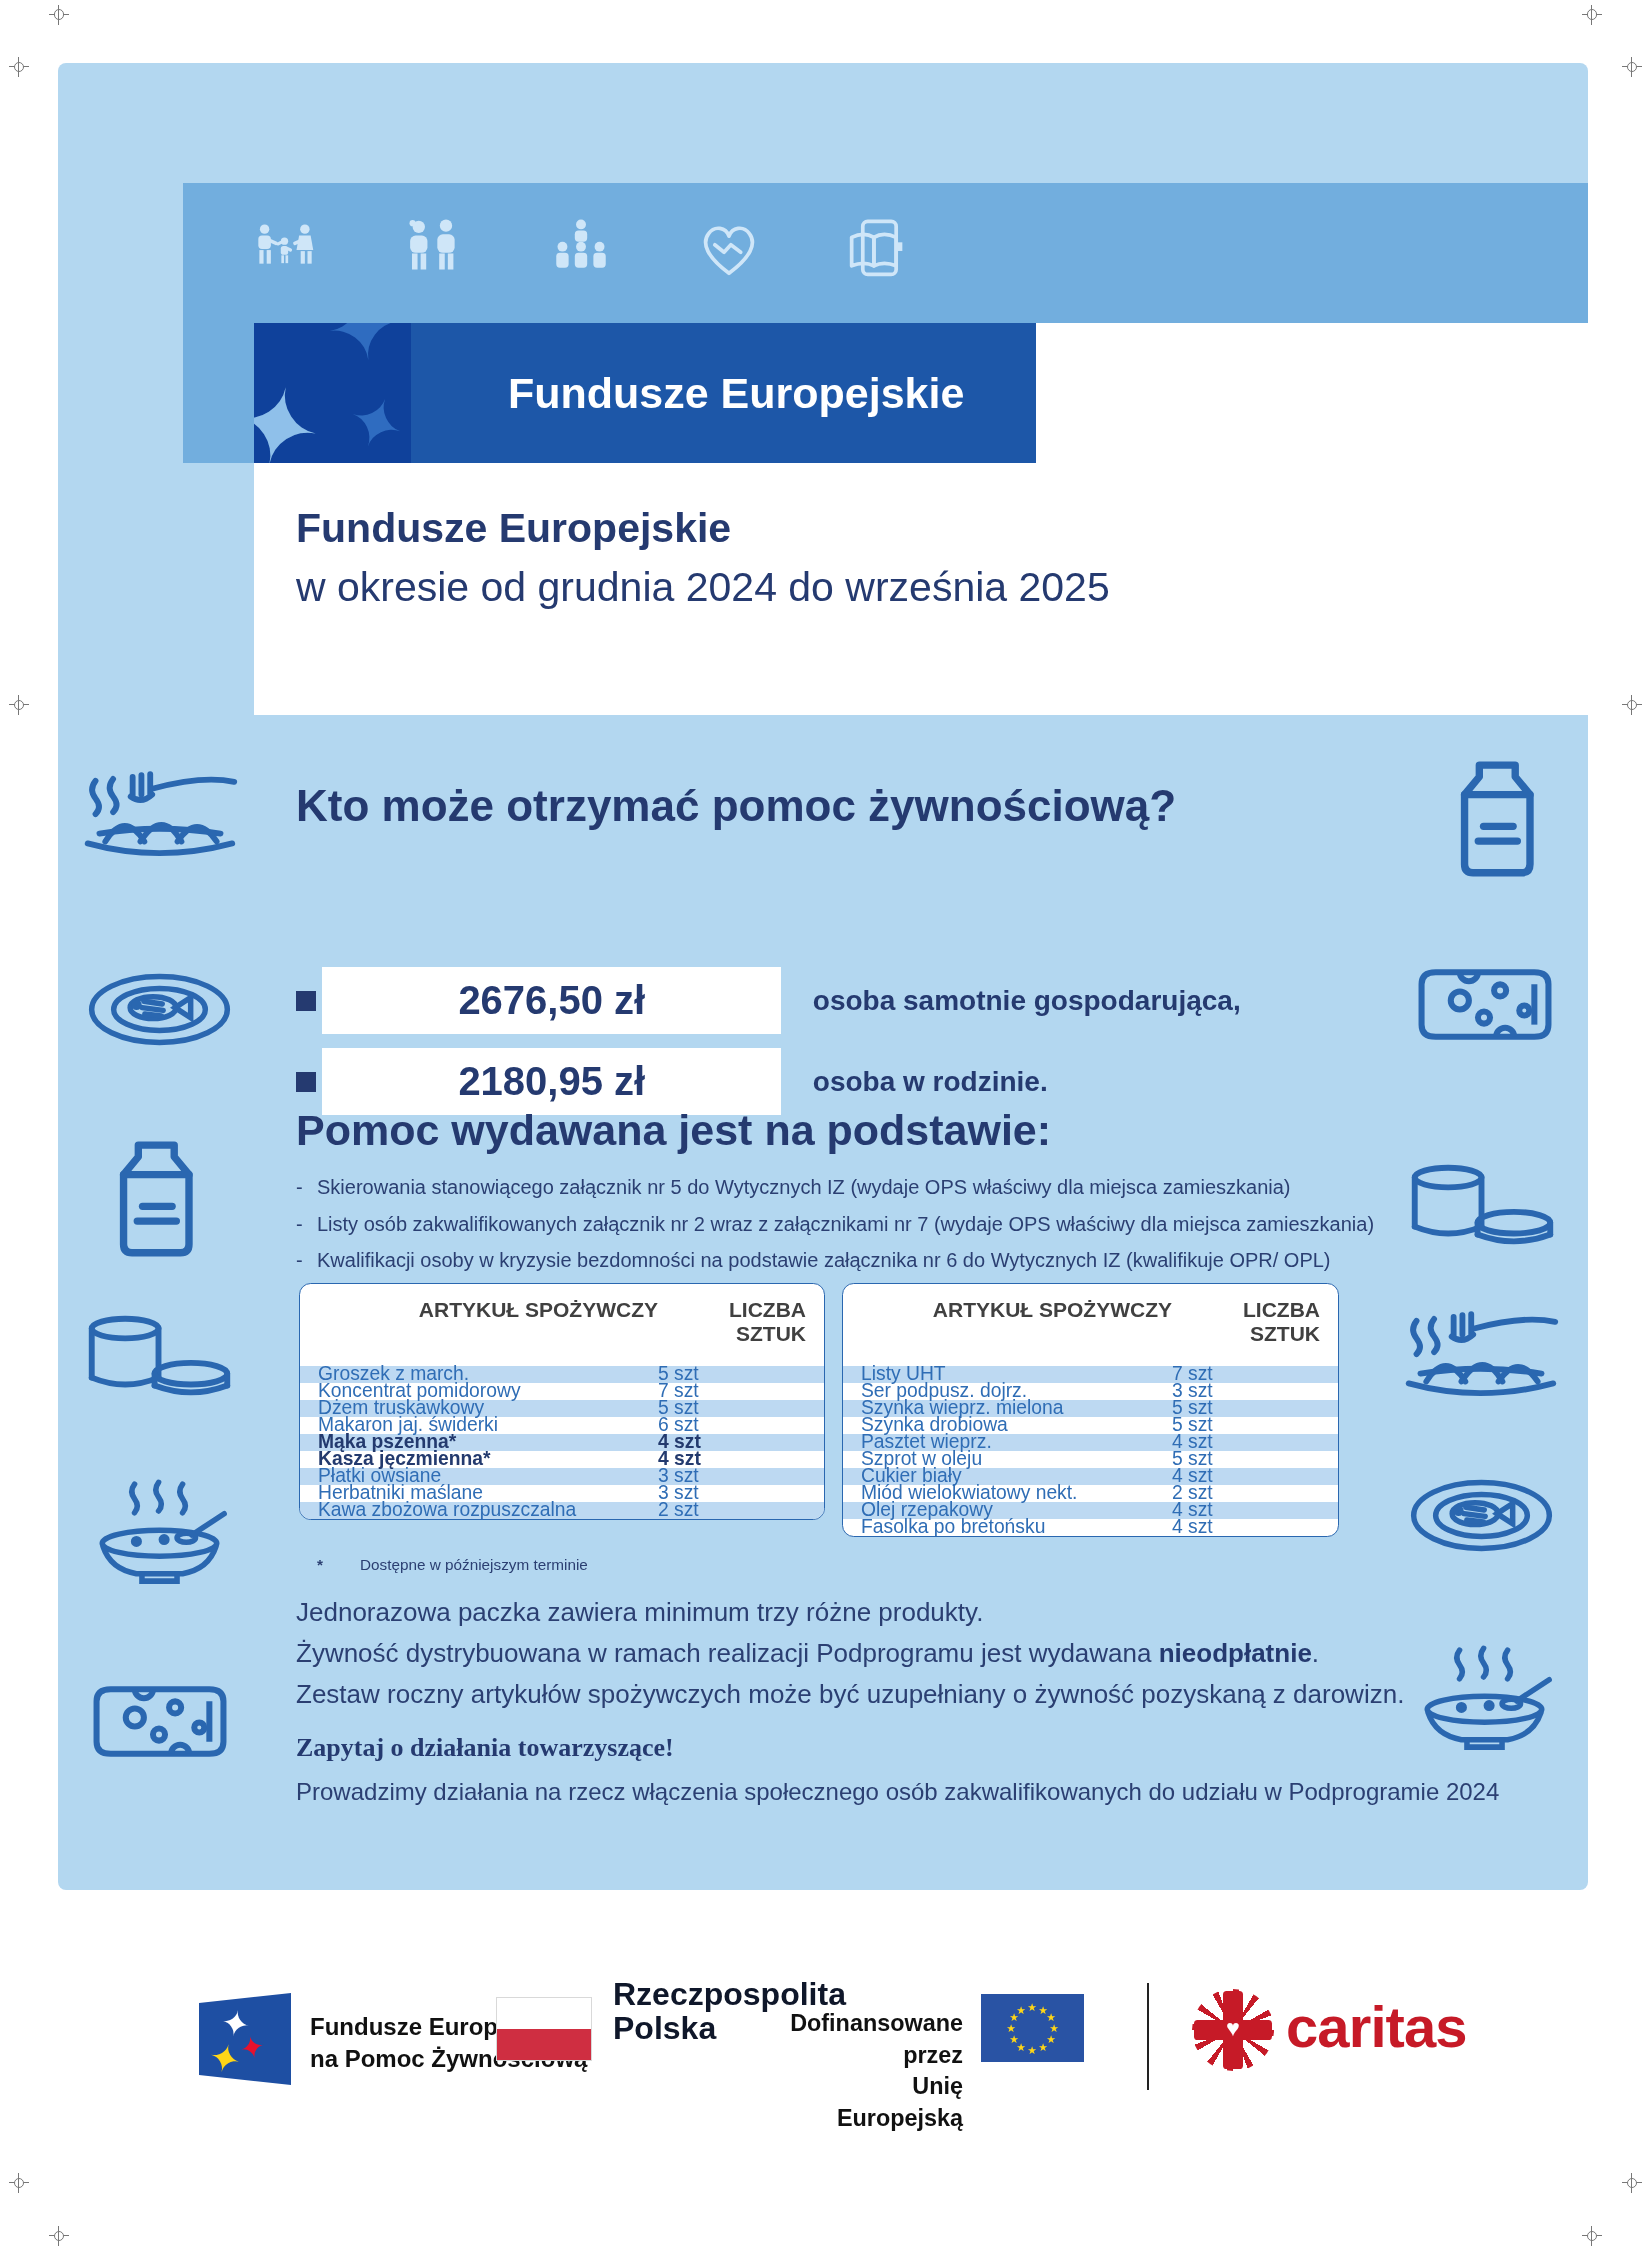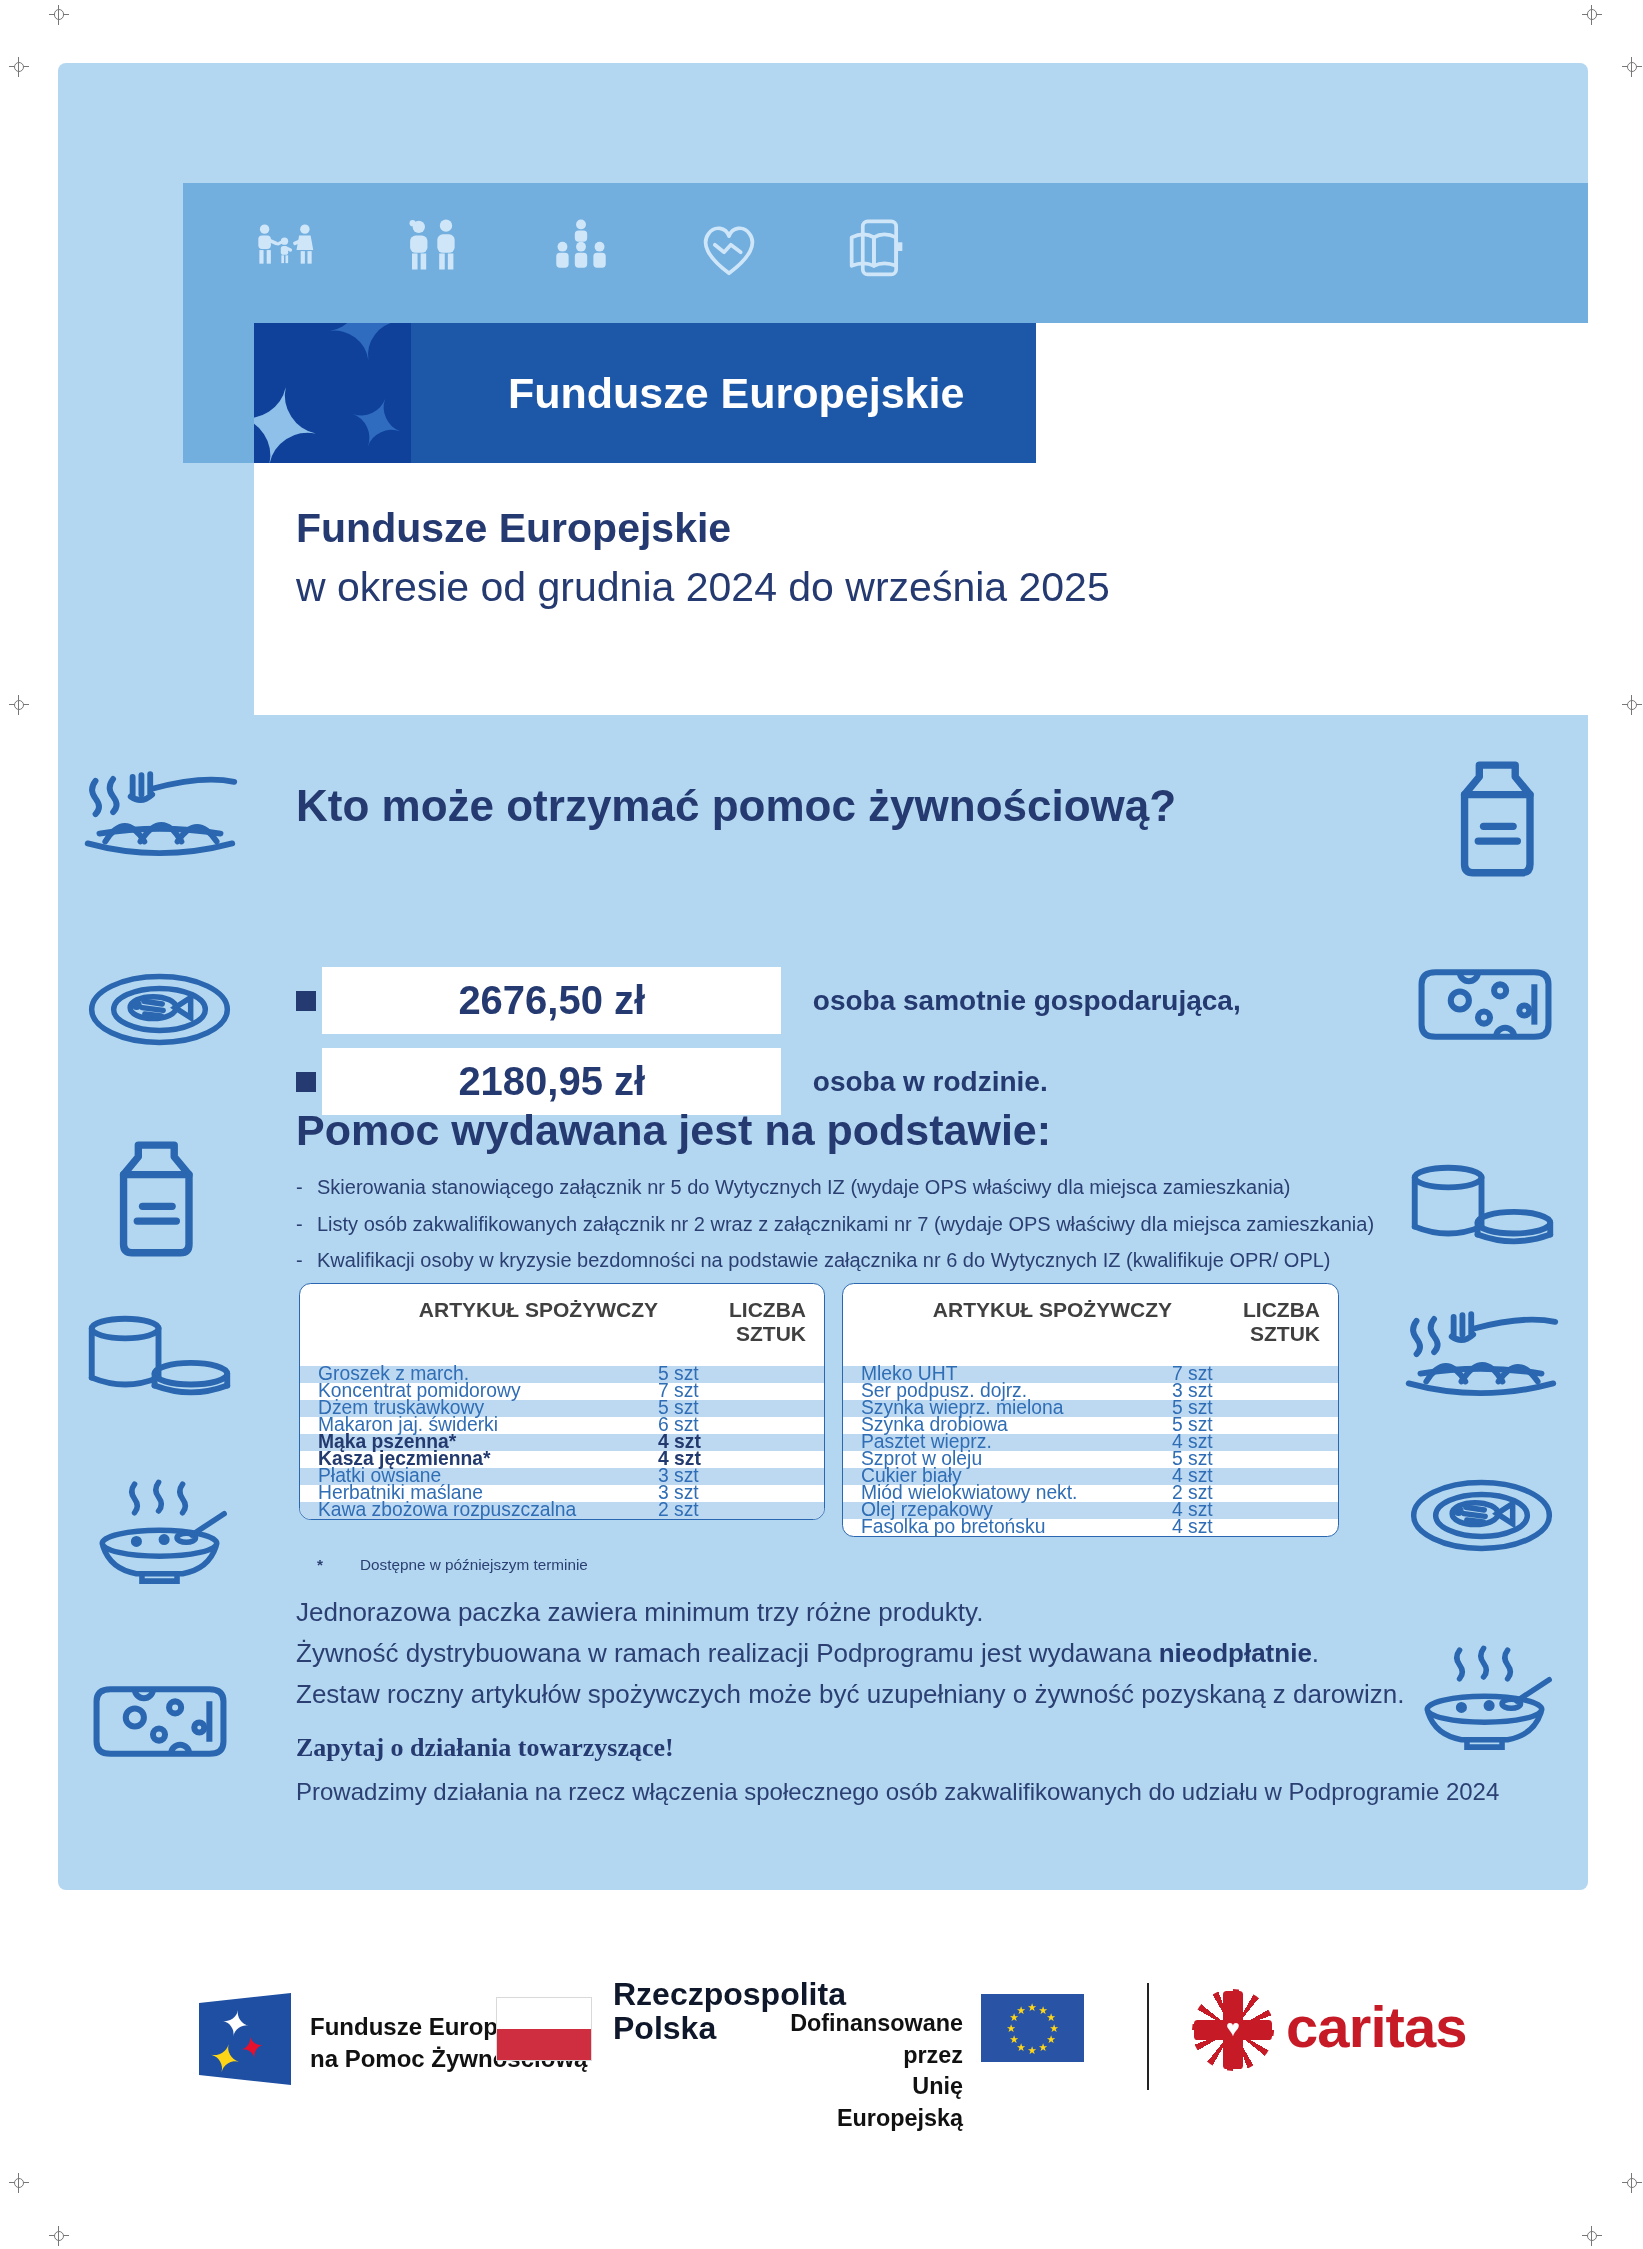--- a/index.html
+++ b/index.html
@@ -390,21 +390,21 @@
             </div>
           </div>
       </div>
       <div class="table t-right">
         <div class="thead">
           <div class="hname">ARTYKUŁ SPOŻYWCZY</div>
           <div class="hqty">LICZBA SZTUK</div>
         </div>
         <div>
             <div class="trow">
-              <div class="tname">Mleko UHT</div>
+              <div class="tname">Listy UHT</div>
               <div class="tqty">7 szt</div>
             </div>
             <div class="trow">
               <div class="tname">Ser podpusz. dojrz.</div>
               <div class="tqty">3 szt</div>
             </div>
             <div class="trow">
               <div class="tname">Szynka wieprz. mielona</div>
               <div class="tqty">5 szt</div>
             </div>

